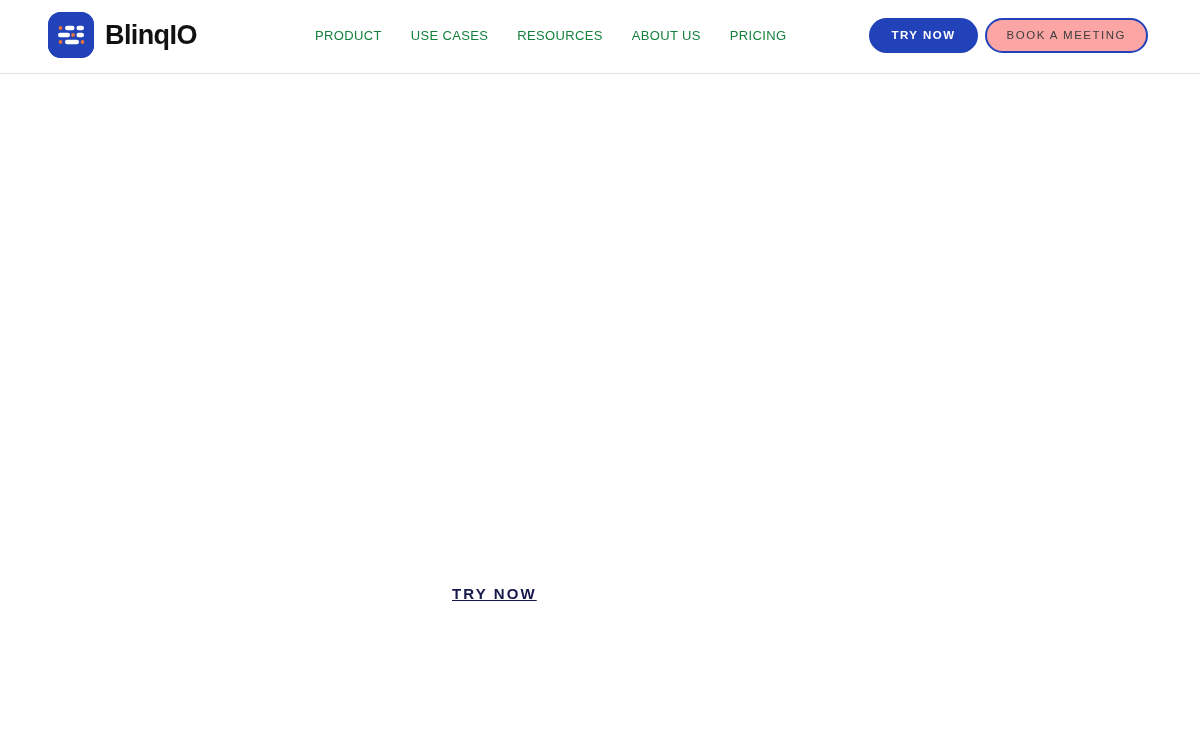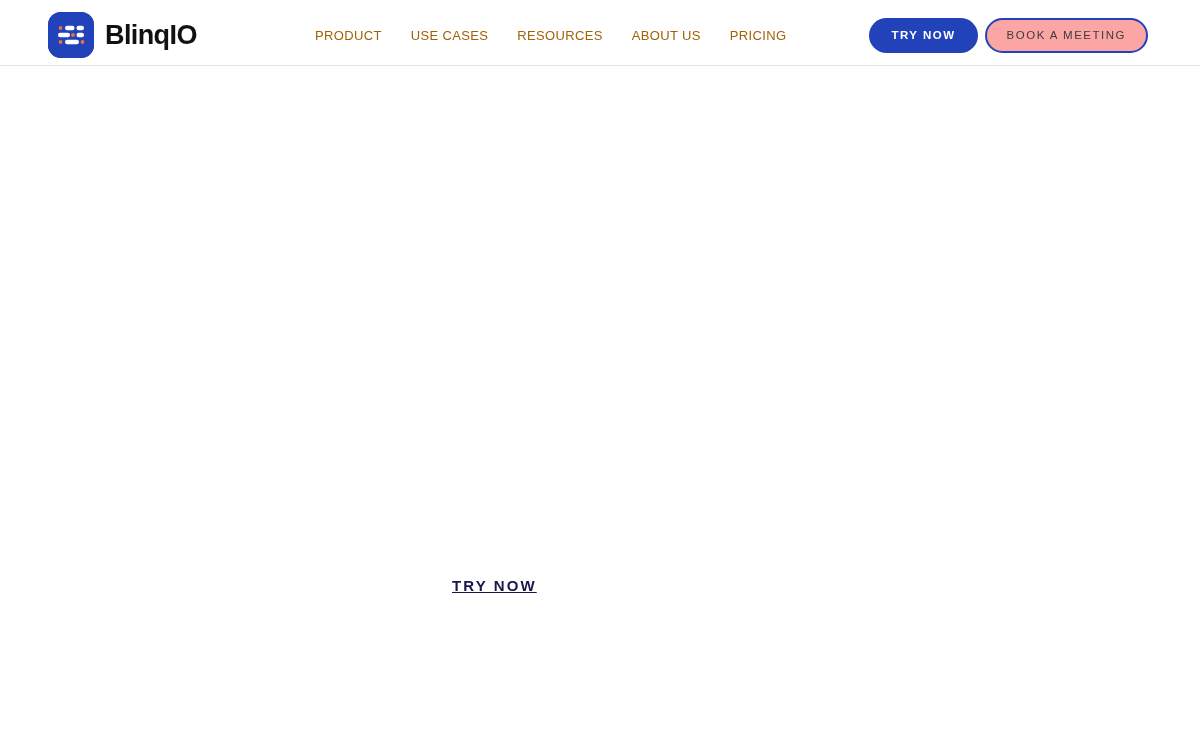--- a/index.html
+++ b/index.html
@@ -10,21 +10,21 @@
     height: 737px;
     background: #ffffff;
     font-family: "Liberation Sans", sans-serif;
     overflow: hidden;
   }
 
   
   .site-header {
     position: relative;
     width: 1200px;
-    height: 66px;
+    height: 74px;
     background: #ffffff;
     border-bottom: 1px solid #e2e2e2;
   }
 
   
   .brand {
     position: absolute;
     left: 48px;
     top: 12px;
     display: flex;
@@ -55,21 +55,21 @@
     left: 315px;
     top: 0;
     height: 71px;
     display: flex;
     align-items: center;
     gap: 29px;
   }
   .nav-link {
     font-size: 13px;
     font-weight: normal;
-    color: #a16207;
+    color: #15803d;
     letter-spacing: 0.35px;
     text-transform: uppercase;
     text-decoration: none;
     white-space: nowrap;
     line-height: 1;
   }
 
   
   .header-actions {
     position: absolute;

